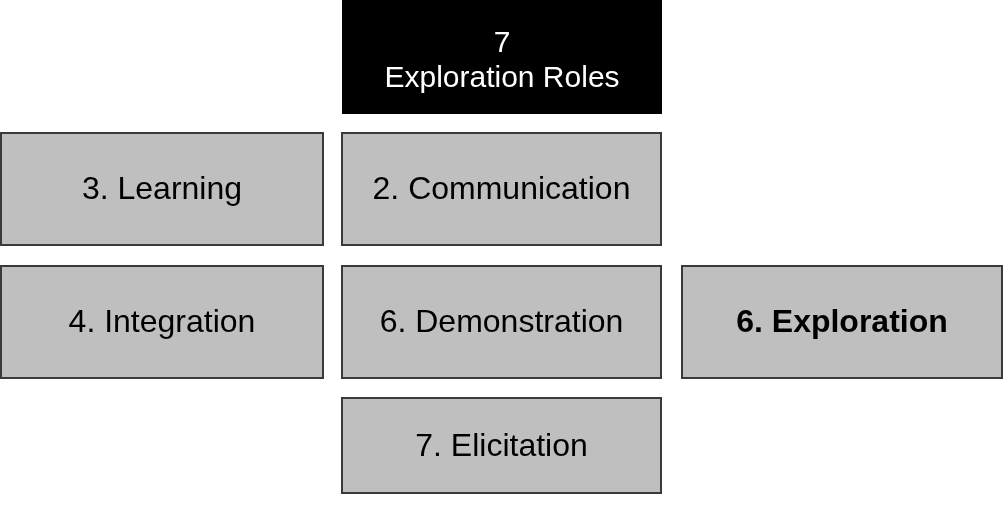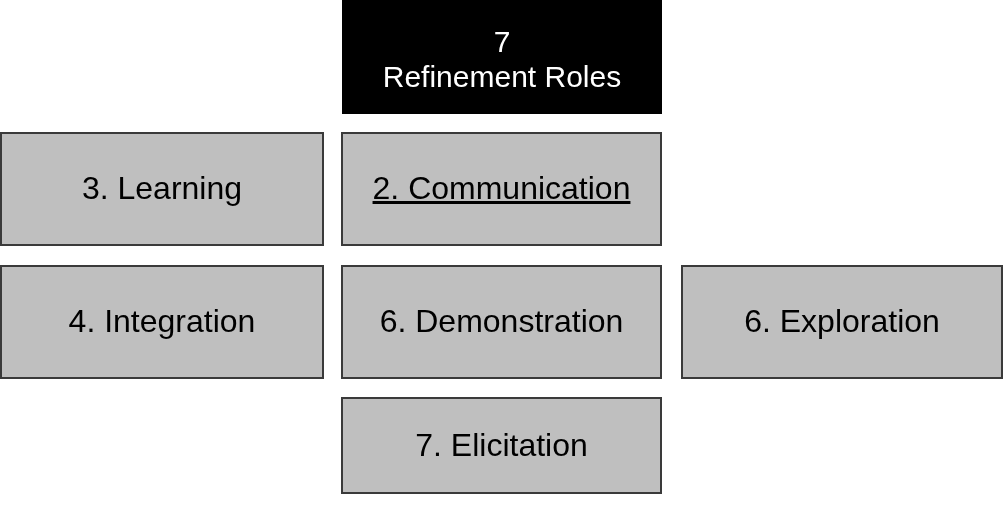--- a/index.html
+++ b/index.html
@@ -58,37 +58,37 @@
   .node-role {
     background: #bfbfbf;
     color: #000000;
     border: 2px solid #3a3a3a;
     font-size: 32px;
     white-space: nowrap;
   }
 
   
   .pos-r1c1 { left: 0px;   top: 132px; width: 324px; height: 114px; }
-  .pos-r1c2 { left: 341px; top: 132px; width: 321px; height: 114px; text-decoration: underline; }
+  .pos-r1c2 { left: 341px; top: 132px; width: 321px; height: 114px; }
   .pos-r1c3 { left: 681px; top: 132px; width: 322px; height: 114px; }
   
   .pos-r2c1 { left: 0px;   top: 265px; width: 324px; height: 114px; }
   .pos-r2c2 { left: 341px; top: 265px; width: 321px; height: 114px; }
-  .pos-r2c3 { left: 681px; top: 265px; width: 322px; height: 114px; }
+  .pos-r2c3 { left: 681px; top: 265px; width: 322px; height: 114px; font-weight: bold; }
   
   .pos-r3c2 { left: 341px; top: 397px; width: 321px; height: 97px; }
 </style>
 </head>
 <body>
 
 <div id="diagram-root">
 
   <div class="node node-header">
     <span class="line-count">7</span>
-    <span class="line-title">Refinement Roles</span>
+    <span class="line-title">Exploration Roles</span>
   </div>
 
   <div class="node node-role pos-r1c1">
     <span>3. Learning</span>
   </div>
 
   <div class="node node-role pos-r1c2">
     <span>2. Communication</span>
   </div>
 

